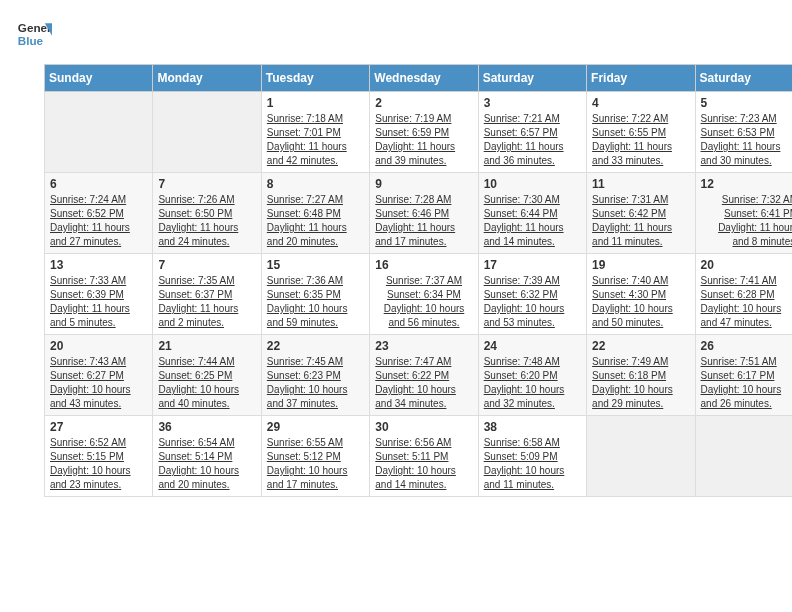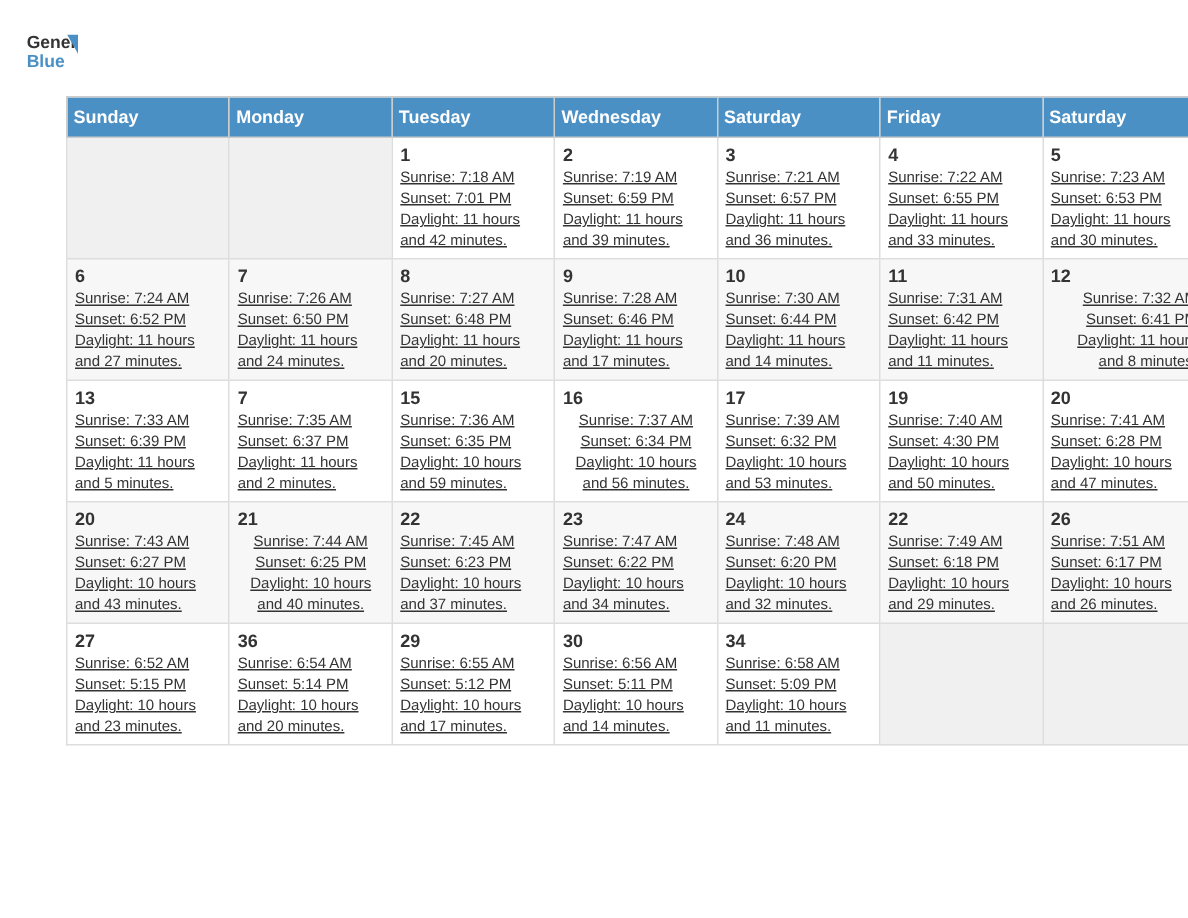--- a/index.html
+++ b/index.html
@@ -235,21 +235,21 @@
       </tr>
       <tr>
         <td>
           <span class="day-number">20</span>
           <div class="day-info" style="white-space: pre-line;">Sunrise: 7:43 AM
 Sunset: 6:27 PM
 Daylight: 10 hours and 43 minutes.</div>
         </td>
         <td>
           <span class="day-number">21</span>
-          <div class="day-info" style="white-space: pre-line; text-align: center;">Sunrise: 7:44 AM
+          <div class="day-info" style="white-space: pre-line;">Sunrise: 7:44 AM
 Sunset: 6:25 PM
 Daylight: 10 hours and 40 minutes.</div>
         </td>
         <td>
           <span class="day-number">22</span>
           <div class="day-info" style="white-space: pre-line;">Sunrise: 7:45 AM
 Sunset: 6:23 PM
 Daylight: 10 hours and 37 minutes.</div>
         </td>
         <td>
@@ -296,21 +296,21 @@
 Sunset: 5:12 PM
 Daylight: 10 hours and 17 minutes.</div>
         </td>
         <td>
           <span class="day-number">30</span>
           <div class="day-info" style="white-space: pre-line;">Sunrise: 6:56 AM
 Sunset: 5:11 PM
 Daylight: 10 hours and 14 minutes.</div>
         </td>
         <td>
-          <span class="day-number">34</span>
+          <span class="day-number">38</span>
           <div class="day-info" style="white-space: pre-line;">Sunrise: 6:58 AM
 Sunset: 5:09 PM
 Daylight: 10 hours and 11 minutes.</div>
         </td>
         <td class="empty-cell"></td>
         <td class="empty-cell"></td>
       </tr>
     </tbody>
 </table>
 

